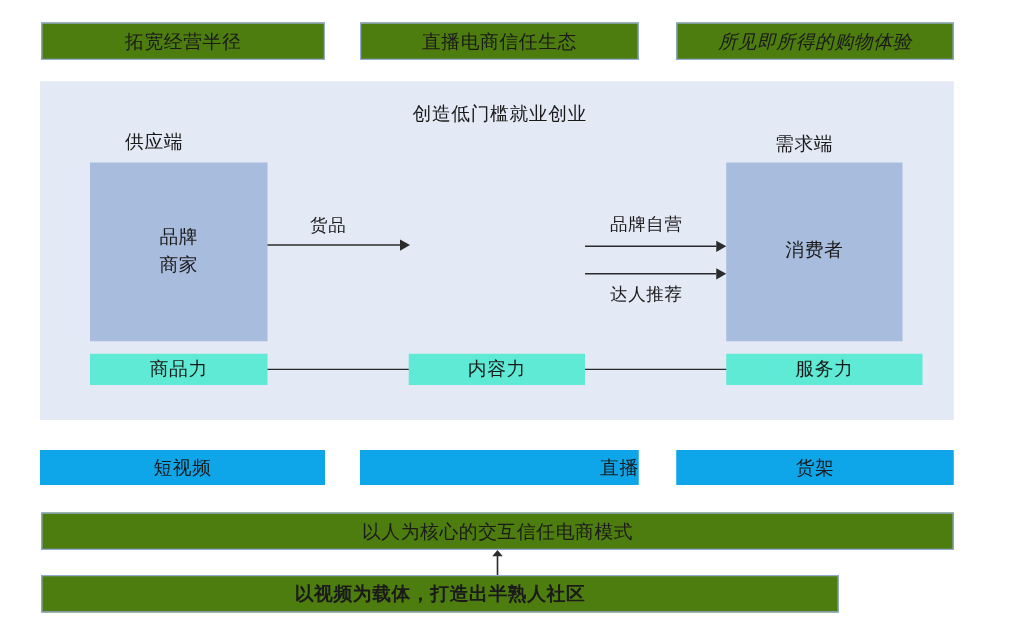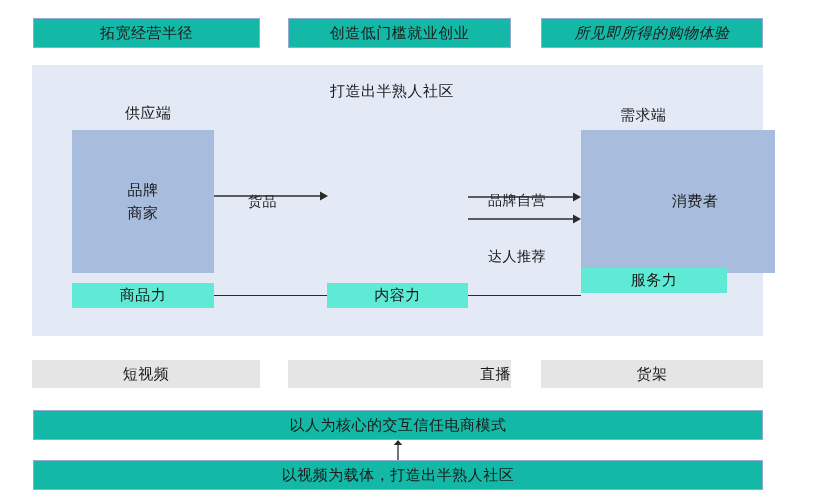--- a/index.html
+++ b/index.html
@@ -20,21 +20,21 @@
     position: absolute;
     left: 0; top: 0;
     width: 815px;
     height: 501px;
   }
 
   
   .outlined-box {
     position: absolute;
     box-sizing: border-box;
-    background: #14b8a6;
+    background: #4d7c0f;
     border: 1px solid #95a9d4;
     display: flex;
     align-items: center;
     justify-content: center;
     font-size: 15px;
     letter-spacing: 0.5px;
     color: #1a1a1a;
   }
 
   
@@ -58,47 +58,46 @@
     top: 82px;
     font-size: 15px;
     letter-spacing: 0.5px;
   }
 
   .side-label {
     position: absolute;
     font-size: 15px;
     letter-spacing: 0.5px;
   }
-  #label-supply { left: 125px; top: 104px; }
+  #label-supply { left: 100px; top: 104px; }
   #label-demand { left: 620px; top: 106px; }
 
   
   .actor-box {
     position: absolute;
     background: #a8bcdd;
     display: flex;
     flex-direction: column;
     align-items: center;
     justify-content: center;
     font-size: 15px;
     line-height: 1.5;
     letter-spacing: 0.5px;
     color: #1a1a1a;
   }
   #actor-0 { left: 72px;  top: 130px; width: 142px; height: 143px; }
   #actor-1 { left: 327px; top: 130px; width: 141px; height: 143px; }
-  #actor-2 { left: 581px; top: 130px; width: 160px; height: 143px; padding-left: 34px; }
+  #actor-2 { left: 581px; top: 130px; width: 141px; height: 143px; }
 
   
   .flow-label {
     position: absolute;
     font-size: 14px;
     letter-spacing: 0.5px;
     white-space: nowrap;
-    margin-top: 21px;
   }
   #flow-label-0 { left: 248px; top: 172px; }
   #flow-label-1 { left: 488px; top: 171px; }
   #flow-label-2 { left: 488px; top: 227px; }
 
   .arrow-svg { position: absolute; overflow: visible; }
   #arrow-goods { left: 214px; top: 190px; }
   #arrow-brand { left: 468px; top: 191px; }
   #arrow-daren { left: 468px; top: 213px; }
 
@@ -109,73 +108,73 @@
     display: flex;
     align-items: center;
     justify-content: center;
     font-size: 15px;
     letter-spacing: 0.5px;
     color: #1a1a1a;
     height: 25px;
   }
   #cap-0 { left: 72px;  top: 283px; width: 142px; }
   #cap-1 { left: 327px; top: 283px; width: 141px; }
-  #cap-2 { left: 581px; top: 268px; width: 146px; }
+  #cap-2 { left: 581px; top: 283px; width: 157px; }
 
   .cap-connector {
     position: absolute;
     height: 0;
     border-top: 1px solid #2b2b2b;
     top: 295px;
   }
   #cap-link-0 { left: 214px; width: 113px; }
   #cap-link-1 { left: 468px; width: 113px; }
 
   
   .channel-box {
     position: absolute;
-    background: #e5e5e5;
+    background: #0ea5e9;
     display: flex;
     align-items: center;
     justify-content: center;
     font-size: 15px;
     letter-spacing: 0.5px;
     color: #1a1a1a;
     height: 28px;
     top: 360px;
   }
   #channel-0 { left: 32px;  width: 228px; }
   #channel-1 { left: 288px; width: 223px; justify-content: flex-end; }
   #channel-2 { left: 541px; width: 222px; }
 
   
   .summary-box { height: 30px; }
   #summary-0 { left: 33px; top: 410px; width: 730px; }
-  #summary-1 { left: 33px; top: 460px; width: 730px; }
+  #summary-1 { left: 33px; top: 460px; width: 638px; font-weight: bold; }
 
   #arrow-summary { left: 392px; top: 440px; }
 </style>
 </head>
 <body>
 
 <div class="stage">
 
   <div class="outlined-box goal-box" id="goal-0">
     <span>拓宽经营半径</span>
   </div>
   <div class="outlined-box goal-box" id="goal-1">
-    <span>创造低门槛就业创业</span>
+    <span>直播电商信任生态</span>
   </div>
   <div class="outlined-box goal-box" id="goal-2">
     <span>所见即所得的购物体验</span>
   </div>
 
   <div class="eco-panel"></div>
 
-  <div class="eco-title">打造出半熟人社区</div>
+  <div class="eco-title">创造低门槛就业创业</div>
 
   <div class="side-label" id="label-supply">供应端</div>
   <div class="side-label" id="label-demand">需求端</div>
 
   <div class="actor-box" id="actor-0">
     <span>品牌</span>
     <span>商家</span>
   </div>
   <div class="actor-box" id="actor-2">
     <span>消费者</span>

